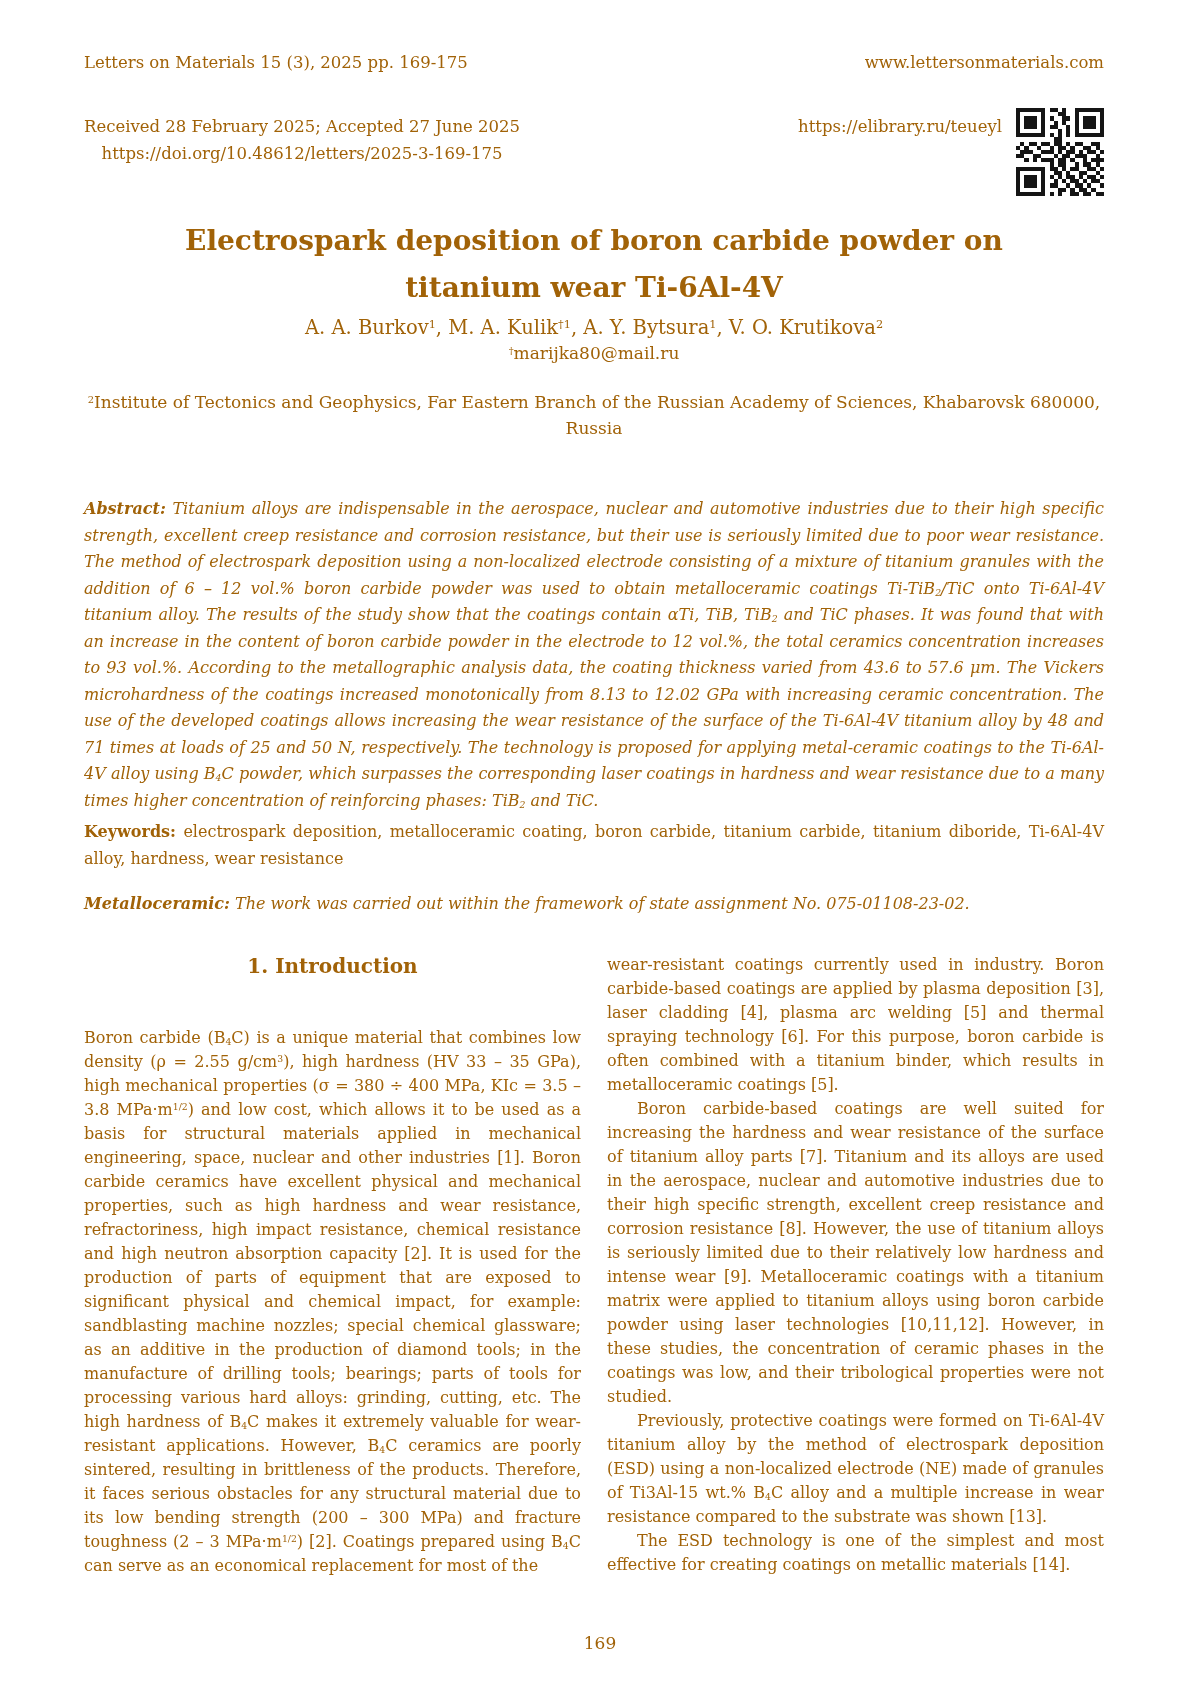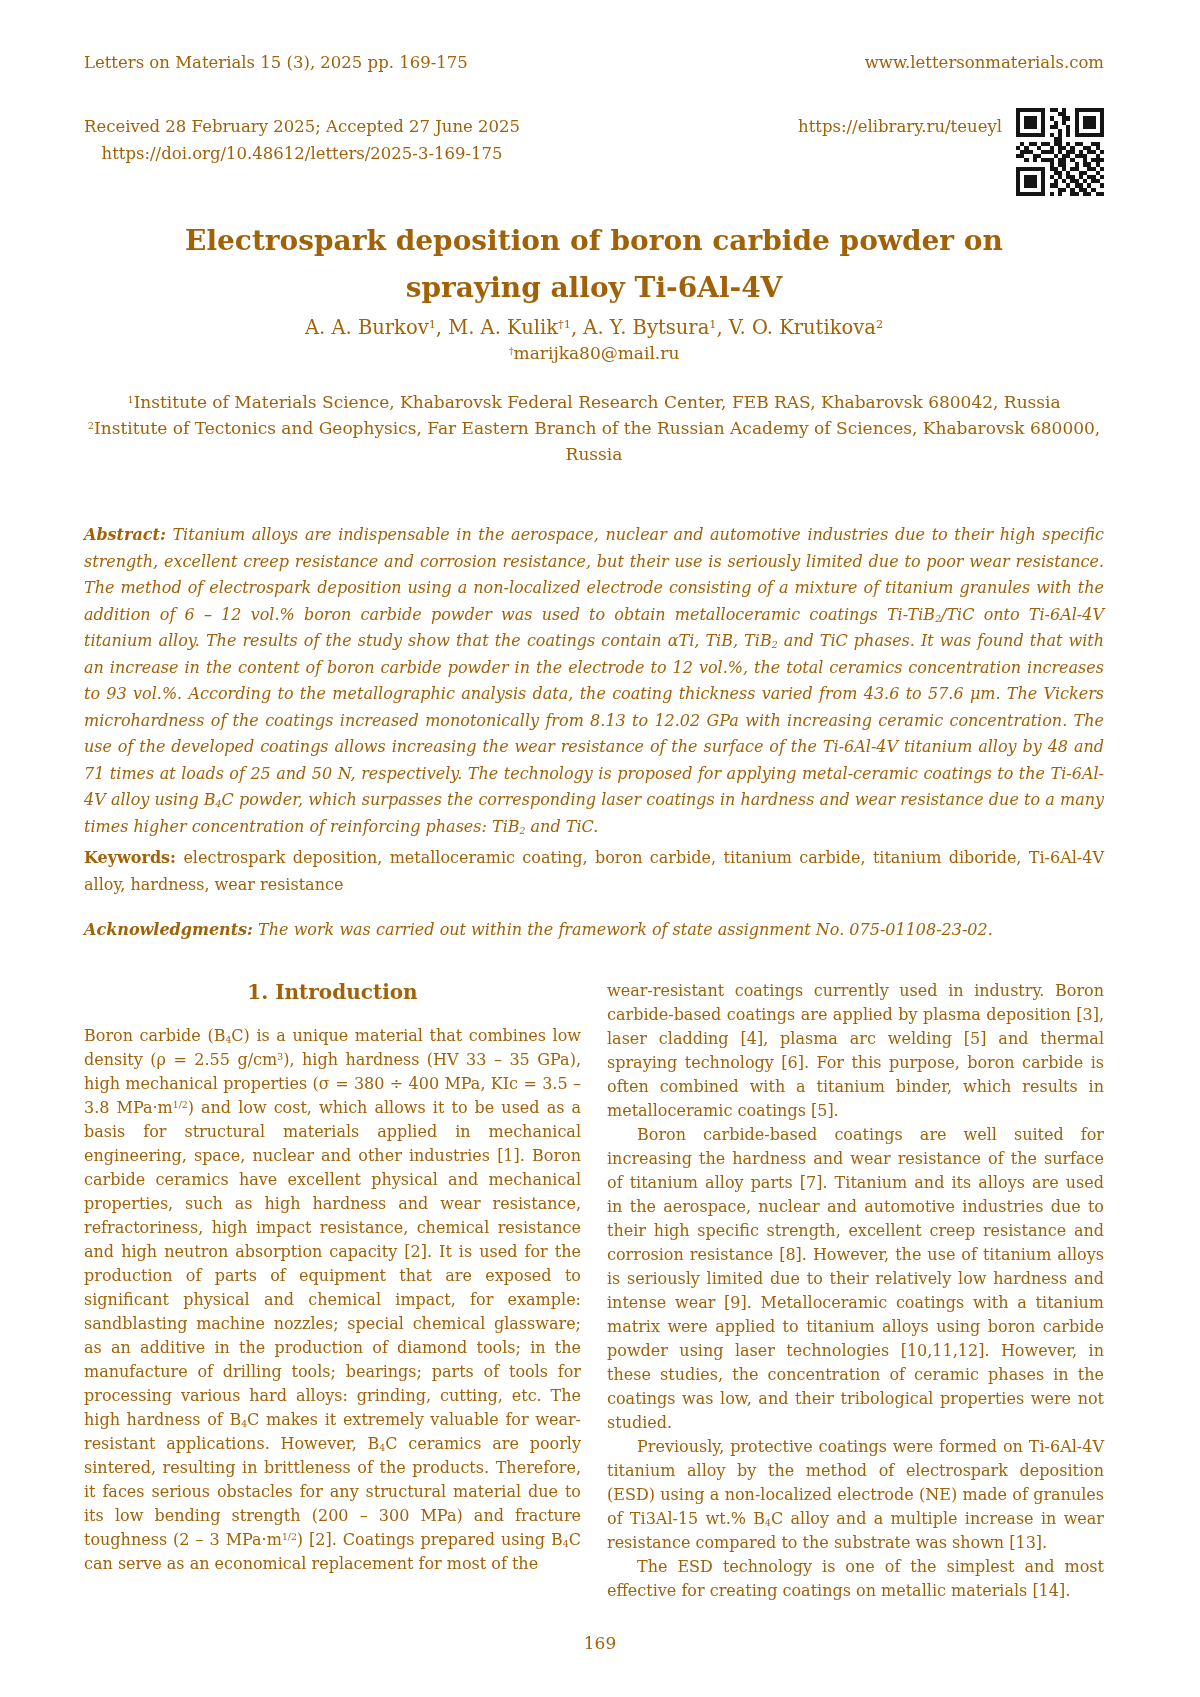--- a/index.html
+++ b/index.html
@@ -31,21 +31,21 @@
   .email   { text-align:center; font-size:17px; line-height:24px; }
   .affil   { margin-top:24px; text-align:center; font-size:17px; line-height:26px; }
 
   .abstract { margin:55px 0 0; text-align:justify; font-size:16px; line-height:26.5px;font-style:italic; }
   .kw       { margin:4px 0 6px;  text-align:justify; font-size:16px; line-height:27px; }
   .ack      { margin:18px 0 0; font-style:italic; font-size:16px; line-height:27px; }
   .lbl      { font-weight:bold; }
 
   .columns { display:flex; gap:26px; margin-top:36px; }
   .col { flex:1; min-width:0; }
-  .col h2 { margin:0 0 18px; text-align:center; font-size:20px; line-height:27px; font-weight:bold; }
+  .col h2 { margin:0 0 46px; text-align:center; font-size:20px; line-height:27px; font-weight:bold; }
   .body-p { margin:0; text-align:justify; font-size:16px; line-height:24px; }
   .indent { text-indent:30px; }
 
   .footer { position:absolute; left:0; right:0; bottom:44px; text-align:center; font-size:17px; }
 </style>
 </head>
 <body>
 
 <div class="page">
 
@@ -297,37 +297,36 @@
             <rect x="17" y="20" width="1" height="1"></rect>
             <rect x="19" y="20" width="1" height="1"></rect>
             <rect x="20" y="20" width="1" height="1"></rect>
           </svg>
       </div>
     </div>
   </div>
 
   <h1>
     <span class="tl">Electrospark deposition of boron carbide powder on</span>
-    <span class="tl">spraying alloy Ti-6Al-4V</span>
+    <span class="tl">titanium wear Ti-6Al-4V</span>
   </h1>
 
   <div class="authors">A. A. Burkov<sup>1</sup>, M. A. Kulik<sup>†1</sup>, A. Y. Bytsura<sup>1</sup>, V. O. Krutikova<sup>2</sup></div>
 
   <div class="email"><sup>†</sup>marijka80@mail.ru</div>
 
   <div class="affil">
-    <div><sup>1</sup>Institute of Materials Science, Khabarovsk Federal Research Center, FEB RAS, Khabarovsk 680042, Russia</div>
     <div><sup>2</sup>Institute of Tectonics and Geophysics, Far Eastern Branch of the Russian Academy of Sciences, Khabarovsk 680000, Russia</div>
   </div>
 
   <p class="abstract"><b class="lbl">Abstract:</b> <span>Titanium alloys are indispensable in the aerospace, nuclear and automotive industries due to their high specific strength, excellent creep resistance and corrosion resistance, but their use is seriously limited due to poor wear resistance. The method of electrospark deposition using a non-localized electrode consisting of a mixture of titanium granules with the addition of 6 – 12 vol.% boron carbide powder was used to obtain metalloceramic coatings Ti-TiB<sub>2</sub>/TiC onto Ti-6Al-4V titanium alloy. The results of the study show that the coatings contain αTi, TiB, TiB<sub>2</sub> and TiC phases. It was found that with an increase in the content of boron carbide powder in the electrode to 12 vol.%, the total ceramics concentration increases to 93 vol.%. According to the metallographic analysis data, the coating thickness varied from 43.6 to 57.6 μm. The Vickers microhardness of the coatings increased monotonically from 8.13 to 12.02 GPa with increasing ceramic concentration. The use of the developed coatings allows increasing the wear resistance of the surface of the Ti-6Al-4V titanium alloy by 48 and 71 times at loads of 25 and 50 N, respectively. The technology is proposed for applying metal-ceramic coatings to the Ti-6Al-4V alloy using B<sub>4</sub>C powder, which surpasses the corresponding laser coatings in hardness and wear resistance due to a many times higher concentration of reinforcing phases: TiB<sub>2</sub> and TiC.</span></p>
 
   <p class="kw"><b class="lbl">Keywords:</b> <span>electrospark deposition, metalloceramic coating, boron carbide, titanium carbide, titanium diboride, Ti-6Al-4V alloy, hardness, wear resistance</span></p>
 
-  <p class="ack"><b class="lbl">Acknowledgments:</b> <span>The work was carried out within the framework of state assignment No. 075-01108-23-02.</span></p>
+  <p class="ack"><b class="lbl">Metalloceramic:</b> <span>The work was carried out within the framework of state assignment No. 075-01108-23-02.</span></p>
 
   <div class="columns">
     <div class="col">
       <h2>1. Introduction</h2>
       <p class="body-p">Boron carbide (B<sub>4</sub>C) is a unique material that combines low density (ρ = 2.55 g/cm<sup>3</sup>), high hardness (HV 33 – 35 GPa), high mechanical properties (σ = 380 ÷ 400 MPa, KIc = 3.5 – 3.8 MPa·m<sup>1/2</sup>) and low cost, which allows it to be used as a basis for structural materials applied in mechanical engineering, space, nuclear and other industries [1]. Boron carbide ceramics have excellent physical and mechanical properties, such as high hardness and wear resistance, refractoriness, high impact resistance, chemical resistance and high neutron absorption capacity [2]. It is used for the production of parts of equipment that are exposed to significant physical and chemical impact, for example: sandblasting machine nozzles; special chemical glassware; as an additive in the production of diamond tools; in the manufacture of drilling tools; bearings; parts of tools for processing various hard alloys: grinding, cutting, etc. The high hardness of B<sub>4</sub>C makes it extremely valuable for wear-resistant applications. However, B<sub>4</sub>C ceramics are poorly sintered, resulting in brittleness of the products. Therefore, it faces serious obstacles for any structural material due to its low bending strength (200 – 300 MPa) and fracture toughness (2 – 3 MPa·m<sup>1/2</sup>) [2]. Coatings prepared using B<sub>4</sub>C can serve as an economical replacement for most of the</p>
     </div>
     <div class="col">
       <p class="body-p">wear-resistant coatings currently used in industry. Boron carbide-based coatings are applied by plasma deposition [3], laser cladding [4], plasma arc welding [5] and thermal spraying technology [6]. For this purpose, boron carbide is often combined with a titanium binder, which results in metalloceramic coatings [5].</p>
       <p class="body-p indent">Boron carbide-based coatings are well suited for increasing the hardness and wear resistance of the surface of titanium alloy parts [7]. Titanium and its alloys are used in the aerospace, nuclear and automotive industries due to their high specific strength, excellent creep resistance and corrosion resistance [8]. However, the use of titanium alloys is seriously limited due to their relatively low hardness and intense wear [9]. Metalloceramic coatings with a titanium matrix were applied to titanium alloys using boron carbide powder using laser technologies [10,11,12]. However, in these studies, the concentration of ceramic phases in the coatings was low, and their tribological properties were not studied.</p>
       <p class="body-p indent">Previously, protective coatings were formed on Ti-6Al-4V titanium alloy by the method of electrospark deposition (ESD) using a non-localized electrode (NE) made of granules of Ti3Al-15 wt.% B<sub>4</sub>C alloy and a multiple increase in wear resistance compared to the substrate was shown [13].</p>

